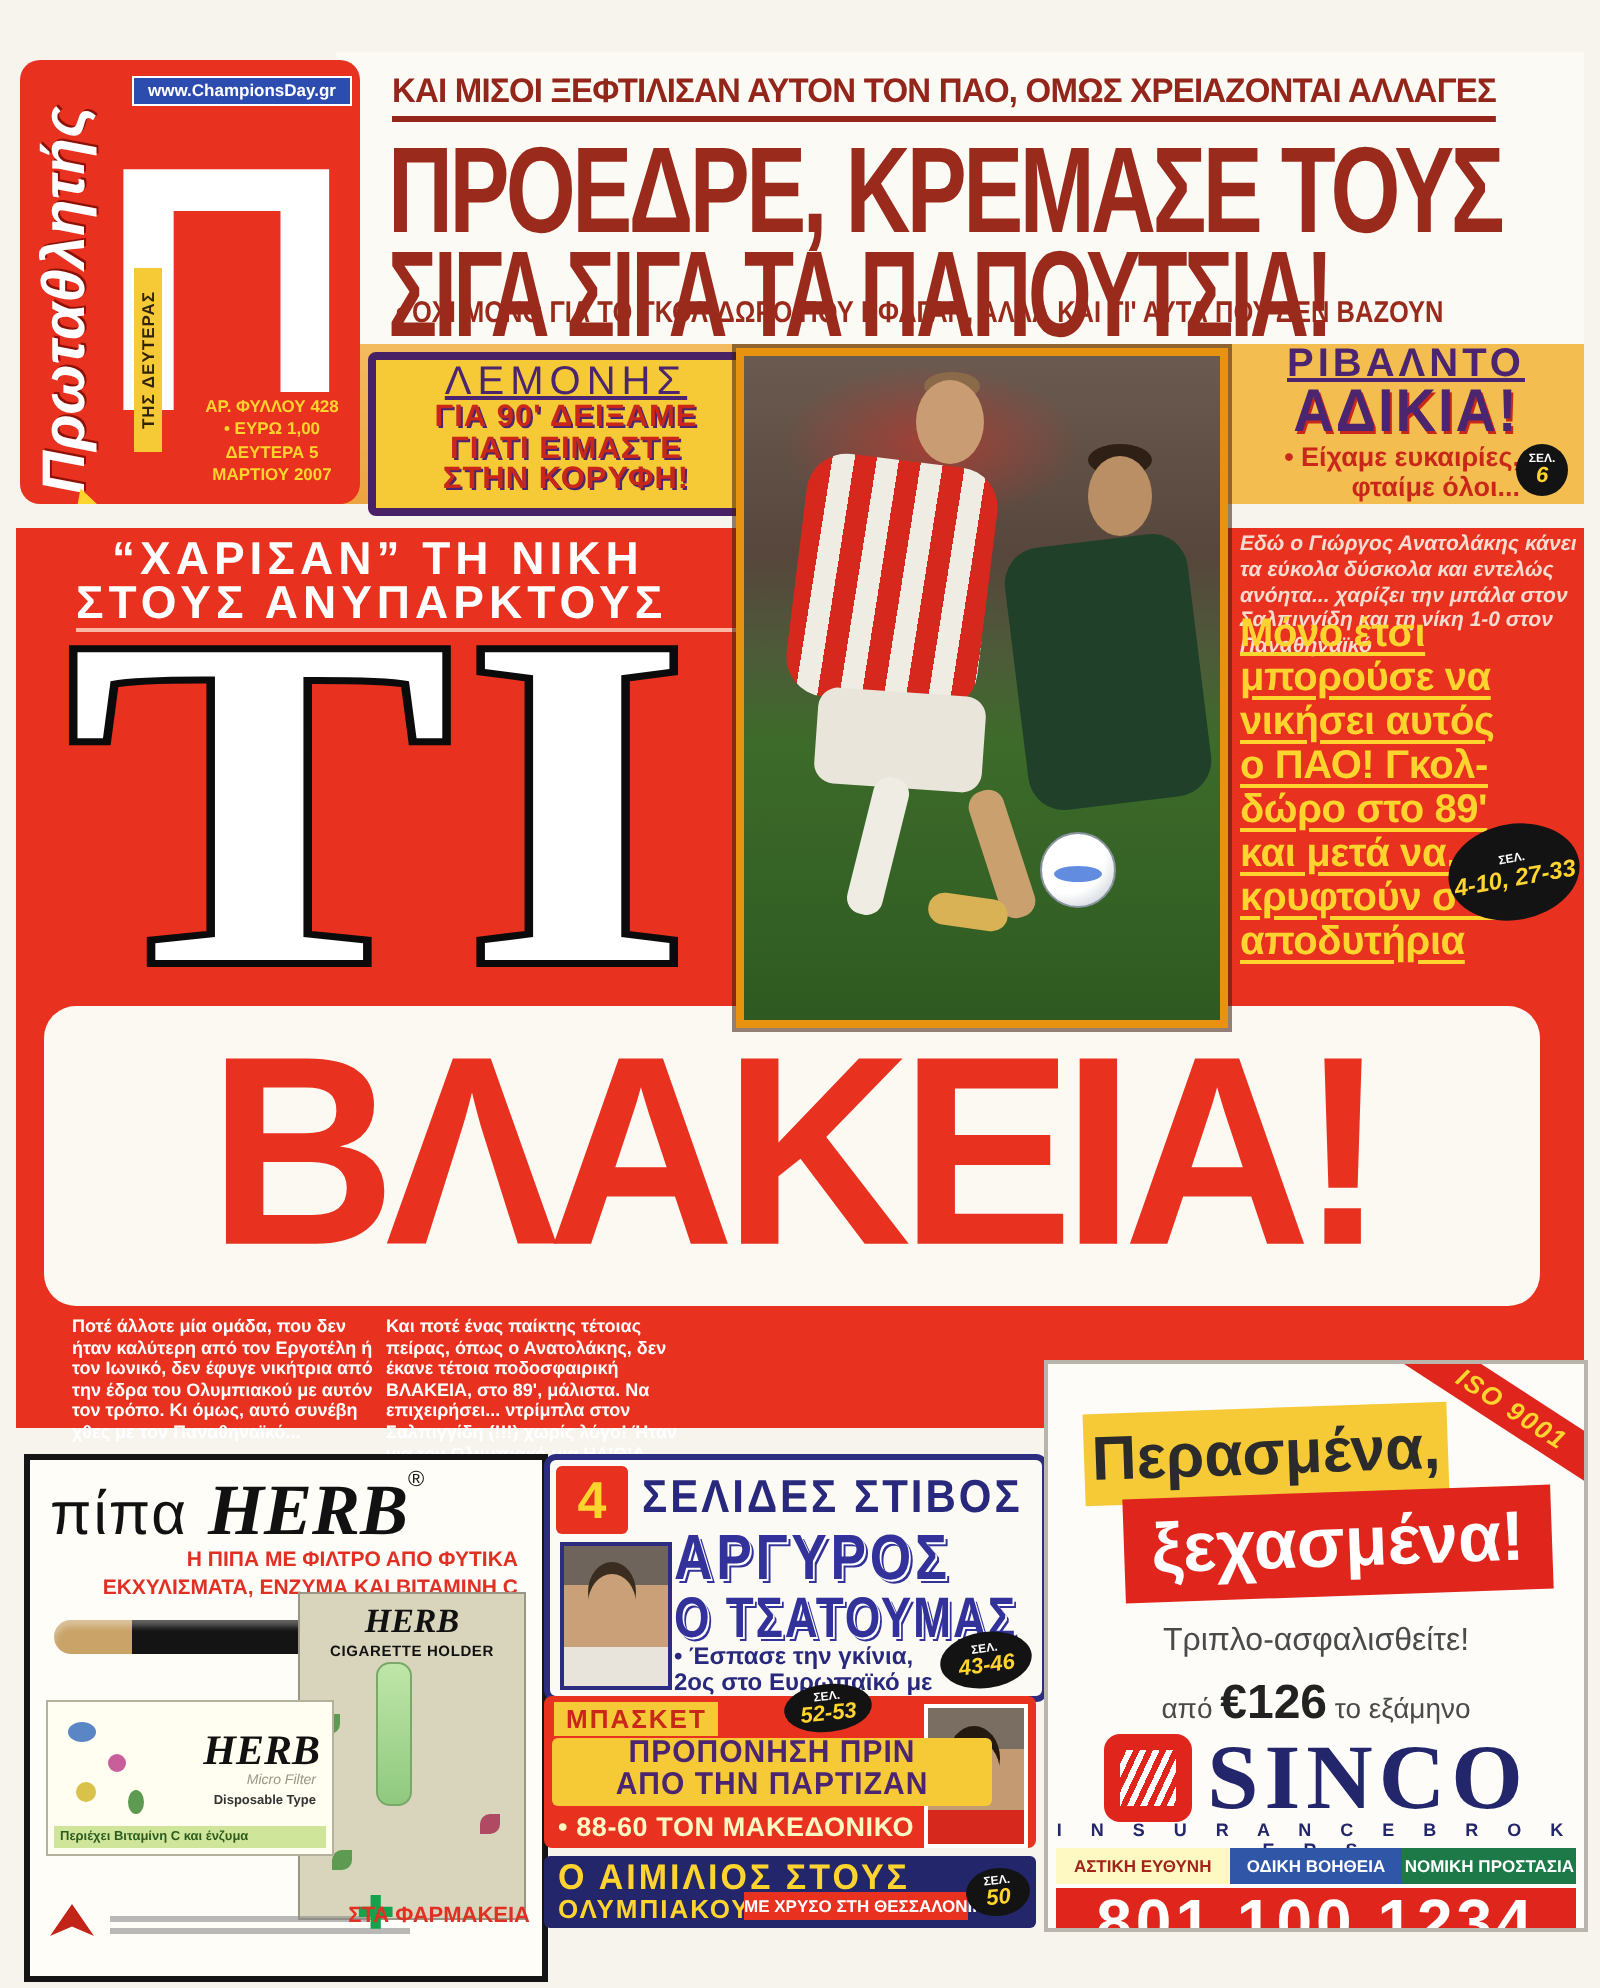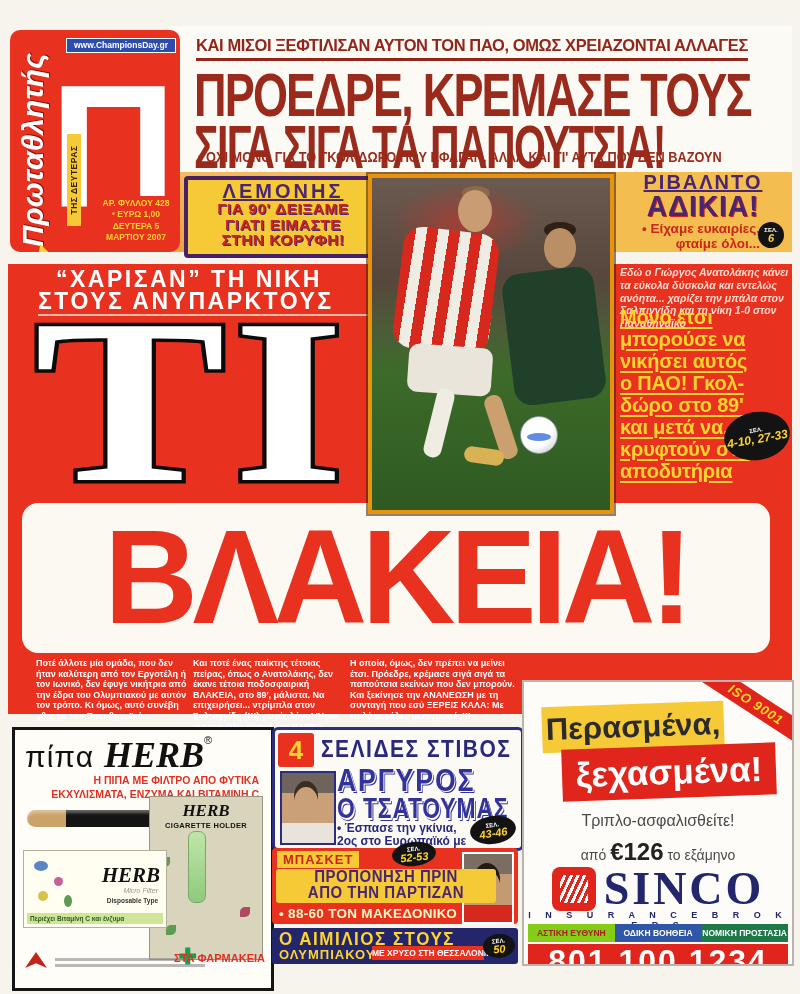--- a/index.html
+++ b/index.html
@@ -22,21 +22,21 @@
   .flame{position:absolute;left:26px;top:214px;width:0;height:0;border-left:6px solid transparent;border-right:6px solid transparent;border-bottom:11px solid #ffd42e;transform:rotate(-18deg)}
 
   
   .kicker{left:196px;top:36px;font-size:17px;font-weight:800;color:#93251a;letter-spacing:-.4px;border-bottom:3px solid #93251a;padding-bottom:2px;white-space:nowrap;z-index:3;transform:scaleX(.97);transform-origin:left top}
   .head1{left:194px;top:60px;font-size:50px;font-weight:800;color:#9a2a1b;white-space:nowrap;letter-spacing:-2px;transform:scale(.9,1.22);transform-origin:left top;z-index:3}
   .head2{left:194px;top:112px;font-size:50px;font-weight:800;color:#9a2a1b;white-space:nowrap;letter-spacing:-2px;transform:scale(.82,1.22);transform-origin:left top;z-index:3}
   .head-bullet{left:198px;top:148px;font-size:15px;font-weight:800;color:#9a2a1b;white-space:nowrap;transform:scaleX(.85);transform-origin:left top;z-index:3}
 
   
   .lemonis{left:184px;top:176px;width:190px;height:74px;background:#f6c937;border:4px solid #472066;border-radius:4px;z-index:3;text-align:center}
-  .lem-name{font-size:20px;font-weight:700;color:#4b2570;letter-spacing:3px;text-decoration:underline;line-height:20px;margin-top:1px}
+  .lem-name{font-size:20px;font-weight:400;color:#4b2570;letter-spacing:3px;text-decoration:underline;line-height:20px;margin-top:1px}
   .lem-line{font-size:15.5px;font-weight:800;color:#c8271a;line-height:15.5px;letter-spacing:.5px;text-shadow:1px 1px 0 #4b2570}
   .rivaldo{left:614px;top:172px;width:178px;height:80px;background:#f4bd50;z-index:3;text-align:center}
   .riv-name{font-size:20px;font-weight:800;color:#4b2570;letter-spacing:2px;text-decoration:underline;line-height:21px}
   .riv-head{font-size:28px;font-weight:800;color:#4b2570;line-height:26px;letter-spacing:1px;transform:scaleY(1.08);text-shadow:1px 1px 0 #c8271a}
   .riv-quote{position:absolute;left:6px;top:50px;width:140px;font-size:13.5px;font-weight:800;color:#c8271a;text-align:right;line-height:14.5px}
 
   
   .badge{background:#131313;border-radius:50%;display:flex;flex-direction:column;align-items:center;justify-content:center;text-align:center;z-index:6}
   .badge .lbl{font-size:6px;color:#fff;font-weight:bold;line-height:6px}
   .badge .val{color:#ffd42e;font-style:italic;font-weight:800;font-size:11px;line-height:11px}
@@ -135,21 +135,21 @@
   .sin-tag{position:absolute;left:0;right:0;top:130px;text-align:center;font-size:16px;color:#4a4a4a}
   .sin-price{position:absolute;left:0;right:0;top:156px;text-align:center;font-size:14px;color:#4a4a4a}
   .sin-price b{font-size:24px;color:#222}
   .sin-logo-row{position:absolute;left:0;right:0;top:180px;height:48px;text-align:center}
   .sin-icon{display:inline-block;vertical-align:middle;width:44px;height:44px;background:#e0251c;border-radius:8px;position:relative;overflow:hidden;margin-right:8px}
   .sin-icon::before{content:"";position:absolute;left:8px;top:8px;width:28px;height:28px;background:repeating-linear-gradient(115deg,transparent 0 3px,#fff 3px 6px)}
   .sin-brand{display:inline-block;vertical-align:middle;font-family:"Liberation Serif",serif;font-weight:800;font-size:46px;color:#23266b;letter-spacing:3px}
   .sin-sub{position:absolute;left:0;right:0;top:228px;text-align:center;font-size:9px;color:#23266b;letter-spacing:6px;font-weight:bold}
   .sin-services{position:absolute;left:4px;right:4px;top:242px;display:flex;height:18px}
   .svc{flex:1;font-size:8.5px;font-weight:800;text-align:center;line-height:18px;white-space:nowrap;overflow:hidden}
-  .svc1{background:#84cc16;color:#a2231a}
+  .svc1{background:#fef9c3;color:#a2231a}
   .svc2{background:#3056a8;color:#fff}
   .svc3{background:#1d7a48;color:#fff}
   .sin-phone{position:absolute;left:4px;right:4px;top:262px;height:34px;background:#e0251c;color:#fff;font-weight:800;font-size:32px;line-height:34px;text-align:center;letter-spacing:2px}
 </style>
 </head>
 <body>
 
 <div class="page">
 
   <div class="abs headline-panel"></div>
@@ -222,21 +222,20 @@
     <span class="lbl">ΣΕΛ.</span>
     <span class="val">4-10, 27-33</span>
   </div>
 
   <div class="abs blakeia">
     <div class="blakeia-text">ΒΛΑΚΕΙΑ!</div>
   </div>
 
   <div class="abs news-col col1">Ποτέ άλλοτε μία ομάδα, που δεν ήταν καλύτερη από τον Εργοτέλη ή τον Ιωνικό, δεν έφυγε νικήτρια από την έδρα του Ολυμπιακού με αυτόν τον τρόπο. Κι όμως, αυτό συνέβη χθες με τον Παναθηναϊκό...</div>
   <div class="abs news-col col2">Και ποτέ ένας παίκτης τέτοιας πείρας, όπως ο Ανατολάκης, δεν έκανε τέτοια ποδοσφαιρική ΒΛΑΚΕΙΑ, στο 89', μάλιστα. Να επιχειρήσει... ντρίμπλα στον Σαλπιγγίδη (!!!) χωρίς λόγο! Ήταν για τον Ολυμπιακό μια ΗΛΙΘΙΑ ήττα.</div>
-  <div class="abs news-col col3">Η οποία, όμως, δεν πρέπει να μείνει έτσι. Πρόεδρε, κρέμασε σιγά σιγά τα παπούτσια εκείνων που δεν μπορούν. Και ξεκίνησε την ΑΝΑΝΕΩΣΗ με τη συνταγή που εσύ ΞΕΡΕΙΣ ΚΑΛΑ: Με πολύ μεγάλες μεταγραφές!!!</div>
 
   <div class="abs herb">
     <div class="herb-title">
       <span class="herb-pipa">πίπα</span><span class="herb-brand">HERB</span><span class="herb-reg">®</span>
     </div>
     <div class="herb-sub">Η ΠΙΠΑ ΜΕ ΦΙΛΤΡΟ ΑΠΟ ΦΥΤΙΚΑ ΕΚΧΥΛΙΣΜΑΤΑ, ΕΝΖΥΜΑ ΚΑΙ ΒΙΤΑΜΙΝΗ C</div>
     <div class="herb-holder"></div>
     <div class="herb-pack1">
       <div class="hp1-brand">HERB</div>
       <div class="hp1-sub">CIGARETTE HOLDER</div>

